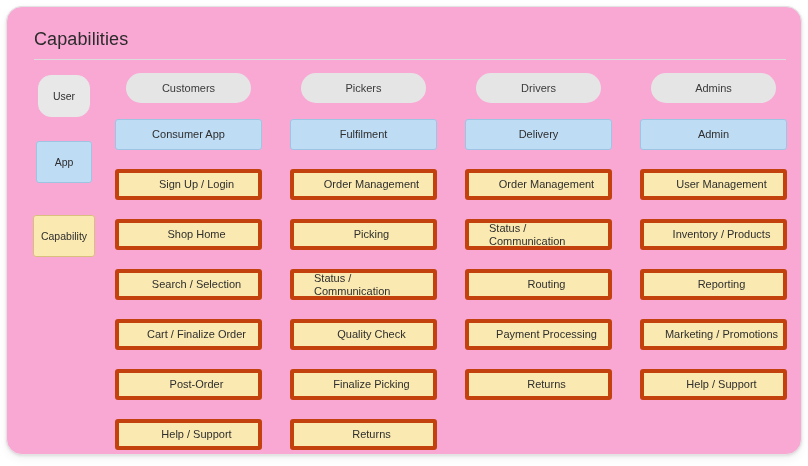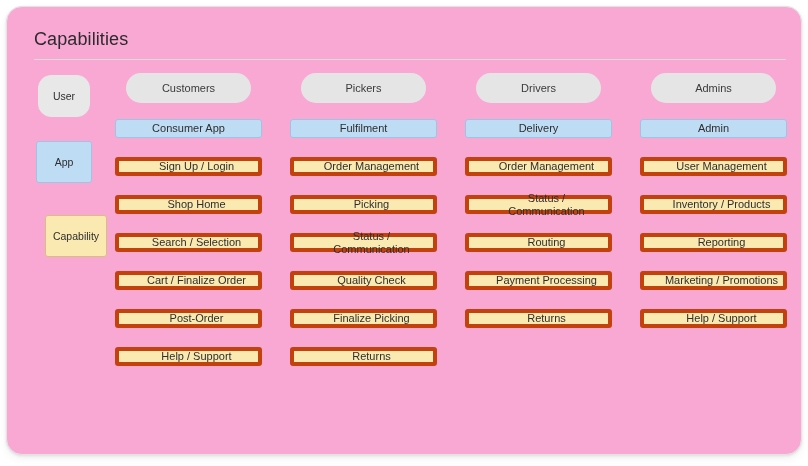--- a/index.html
+++ b/index.html
@@ -78,21 +78,21 @@
     border-radius: 3px;
     width: 56px;
     margin-left: 7px;
     margin-bottom: 32px;
   }
   .legend-chip.capability {
     background: #fae9b0;
     border: 1px solid #d8bf7d;
     border-radius: 3px;
     width: 62px;
-    margin-left: 16px;
+    margin-left: 4px;
   }
 
   
   .matrix {
     position: absolute;
     left: 108px;
     top: 66px;
     width: 672px;
     display: flex;
     gap: 28px;
@@ -110,25 +110,24 @@
     border-radius: 15px;
     display: flex;
     align-items: center;
     justify-content: center;
     font-size: 11px;
     color: #3a3a3a;
   }
 
   .card {
     box-sizing: border-box;
-    height: 19px;
+    height: 31px;
     display: flex;
     align-items: center;
     justify-content: center;
-    text-align: center;
     font-size: 11px;
     color: #2e2e2e;
     border-radius: 3px;
     padding: 0 4px;
     line-height: 1.1;
   }
   .card.app {
     background: #bfdcf5;
     border: 1px solid #9ec4e3;
     margin-bottom: 19px;

